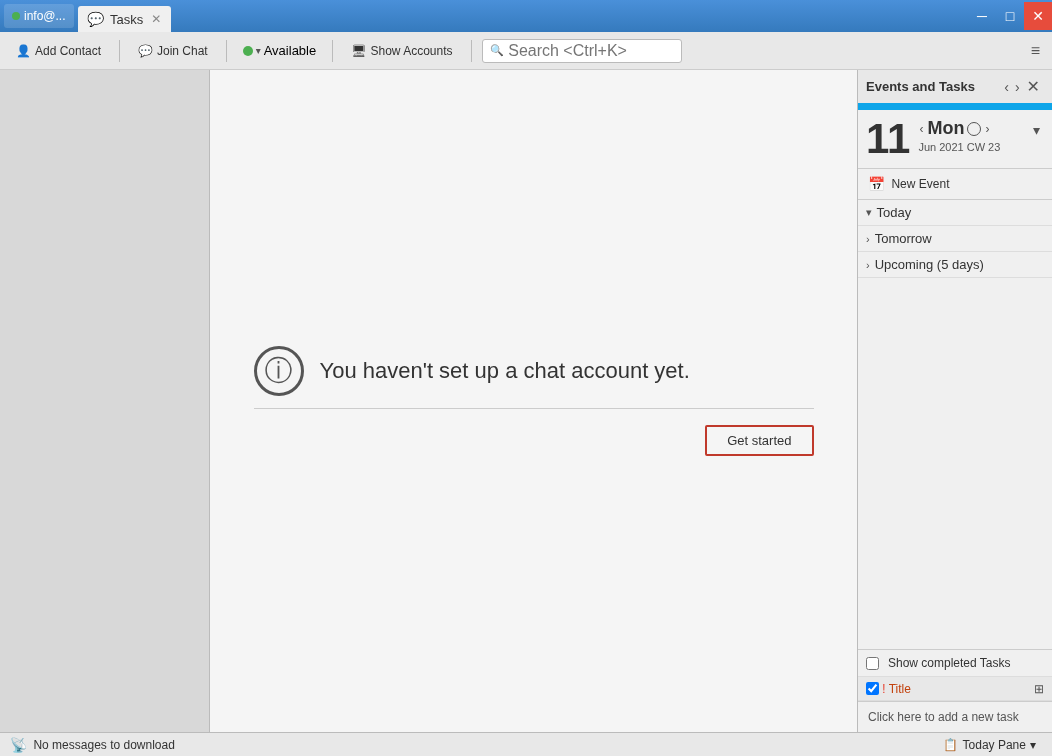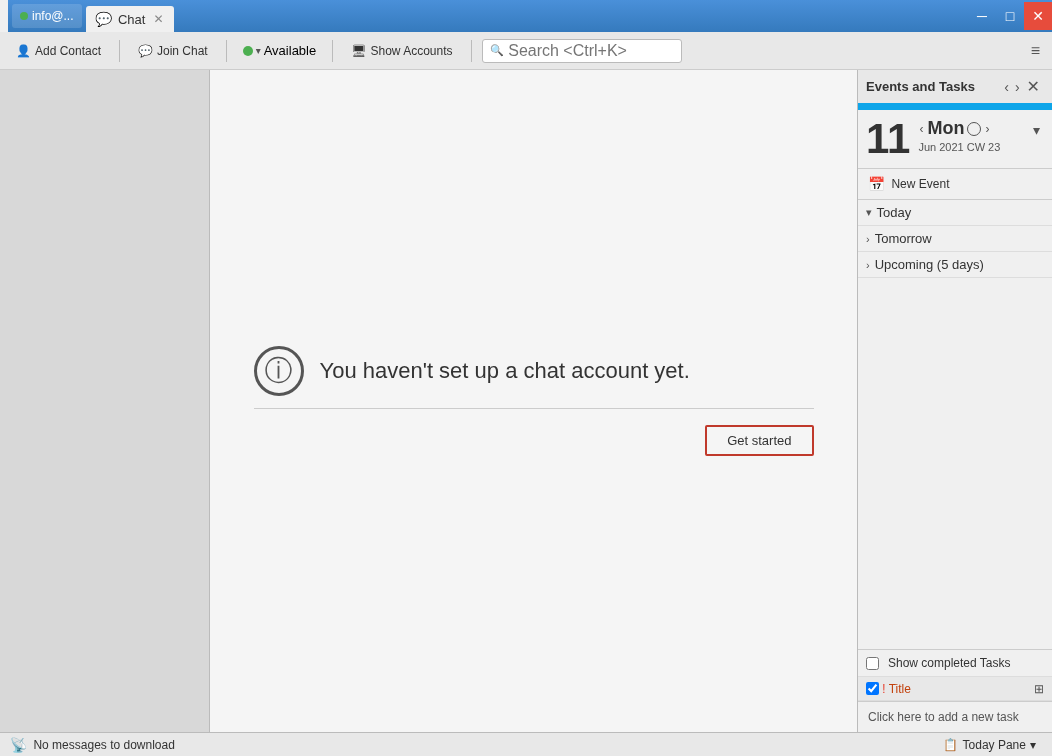--- a/index.html
+++ b/index.html
@@ -3,21 +3,20 @@
   <meta charset="utf-8">
   <style>
     * { box-sizing: border-box; margin: 0; padding: 0; }
     body { font-family: 'Segoe UI', Arial, sans-serif; font-size: 13px; background: #f0f0f0; width: 1052px; height: 756px; overflow: hidden; display: flex; flex-direction: column; }
 
     
     .title-bar {
       display: flex; align-items: center; height: 32px;
       background: linear-gradient(to bottom, #4a90d9, #357abd);
       user-select: none;
-      margin-left: 8px;
     }
     .title-bar-left {
       display: flex; align-items: center; flex: 1; padding: 0 4px;
     }
     .account-tab {
       display: flex; align-items: center; background: rgba(255,255,255,0.15);
       border-radius: 3px; padding: 2px 8px; color: #fff; font-size: 12px;
       margin-right: 4px; height: 24px;
     }
     .account-tab .dot { width: 8px; height: 8px; background: #4CAF50; border-radius: 50%; margin-right: 4px; }
@@ -210,21 +209,21 @@
 <body>
 
 <div class="title-bar">
   <div class="title-bar-left">
     <div class="account-tab">
       <div class="dot"></div>
       <span>info@...</span>
     </div>
     <div class="tab-active">
       <span class="chat-icon">💬</span>
-      <span>Chat</span>
+      <span>Tasks</span>
       <span style="margin-left:8px;font-size:12px;color:#888;cursor:pointer;">✕</span>
     </div>
   </div>
   <div class="title-bar-controls">
     <button class="title-bar-btn">─</button>
     <button class="title-bar-btn">□</button>
     <button class="title-bar-btn close">✕</button>
   </div>
 </div>
 

